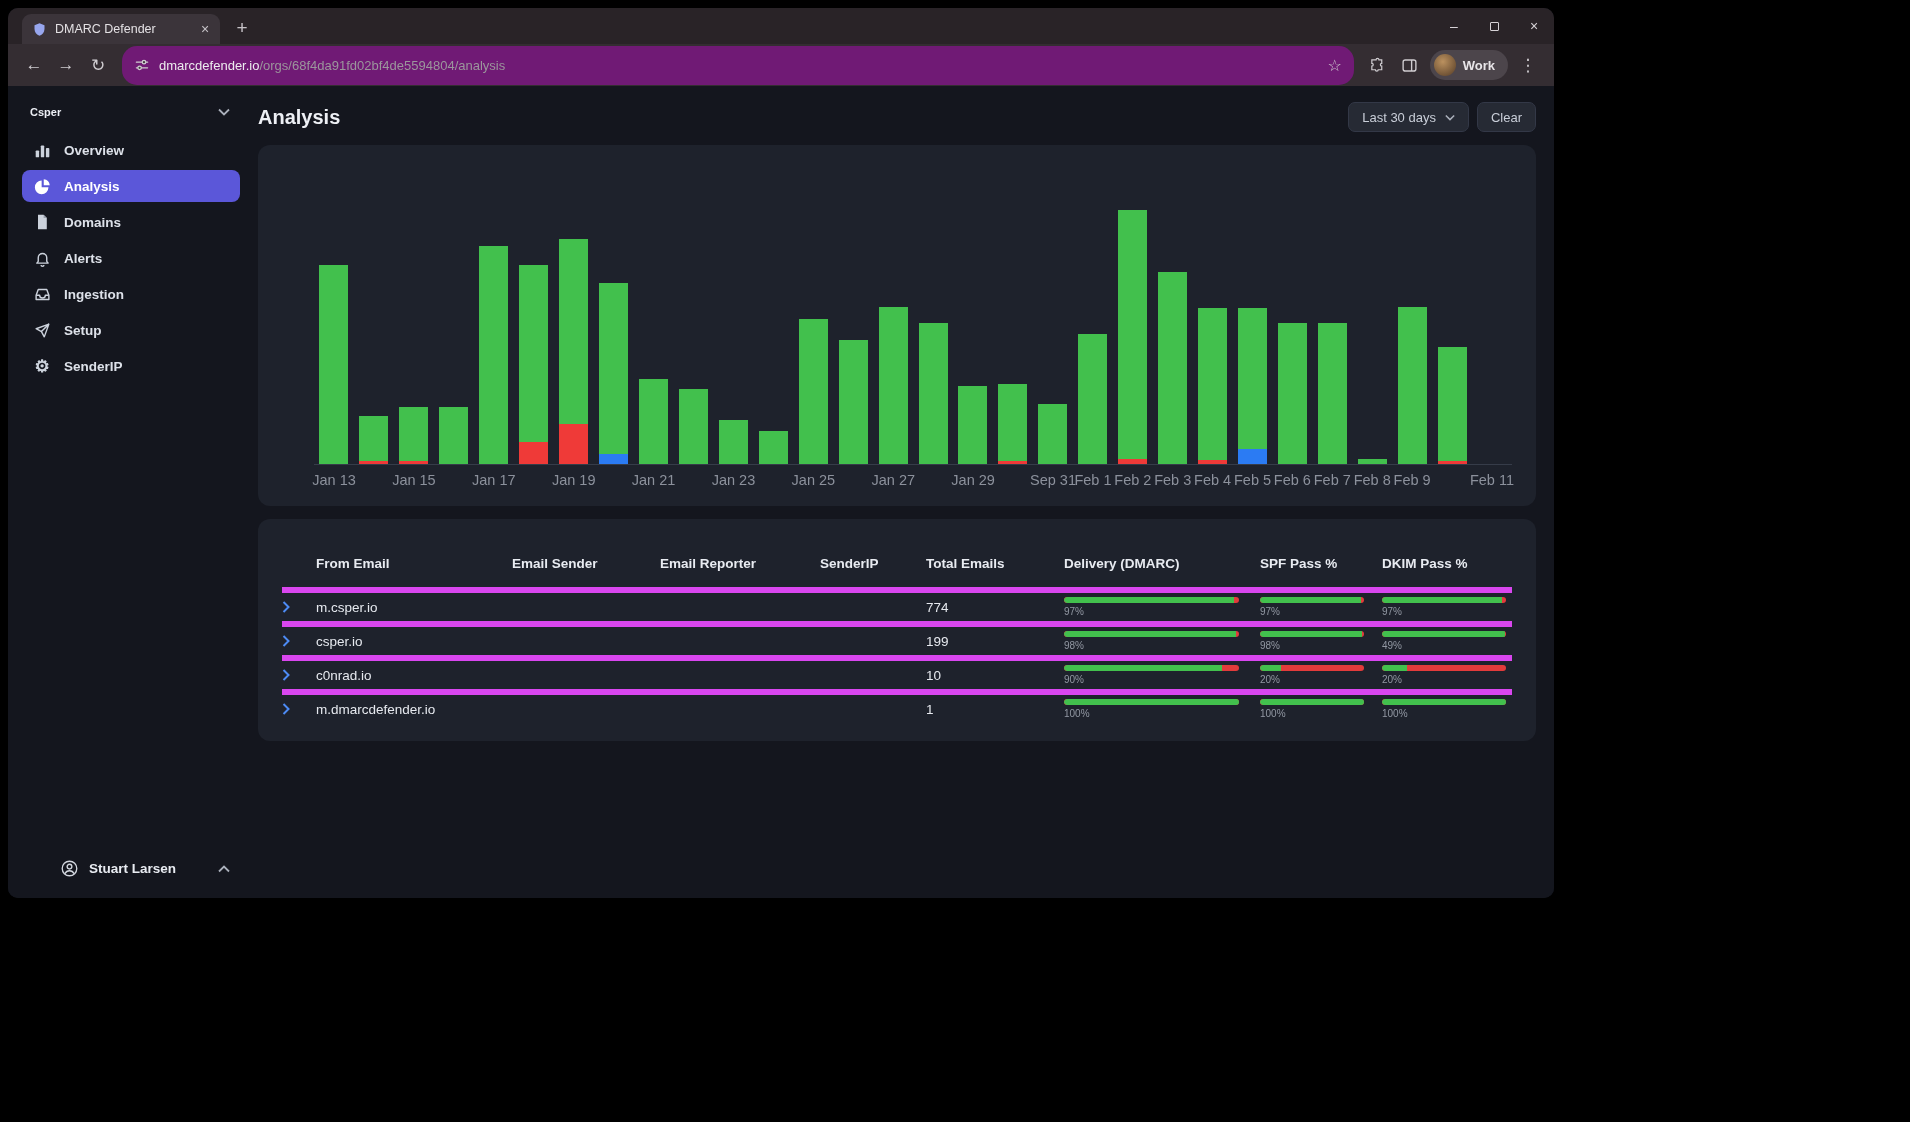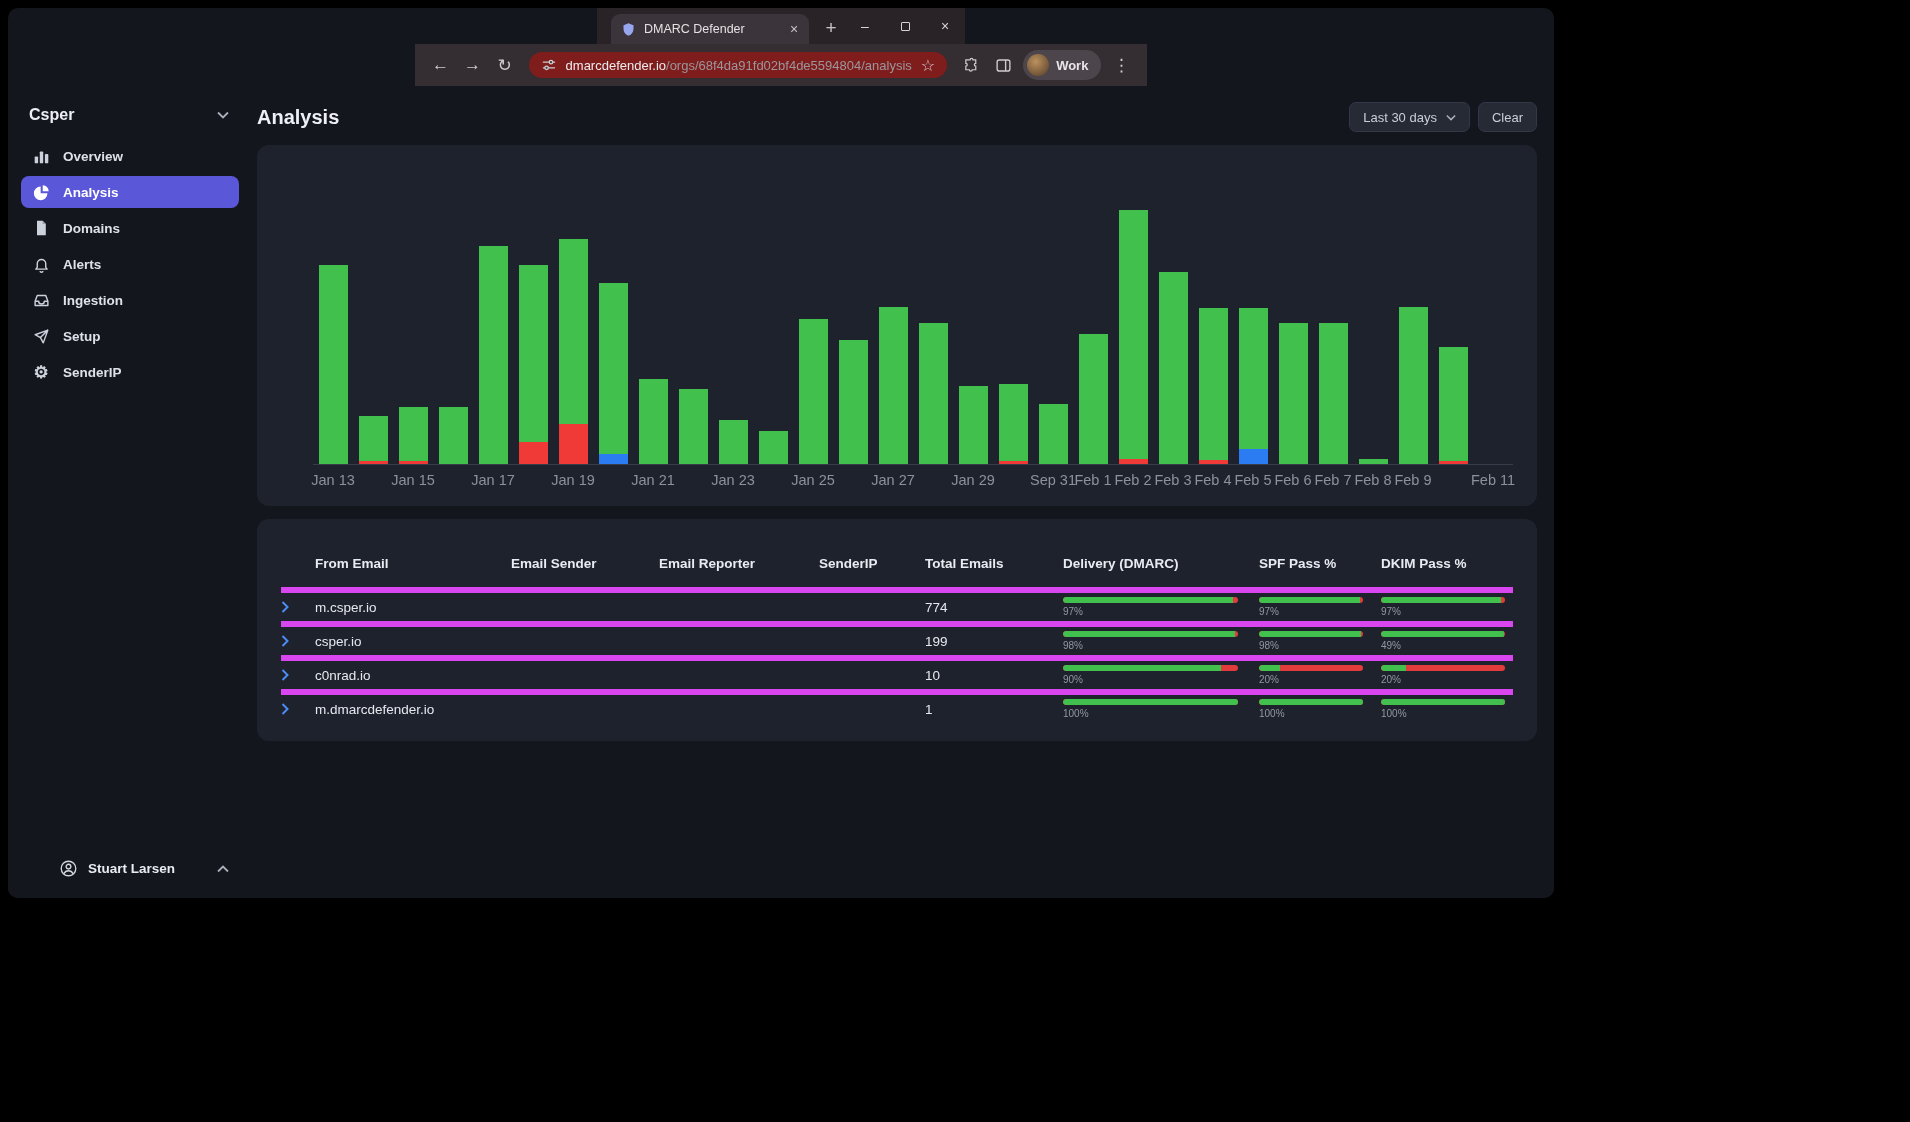--- a/index.html
+++ b/index.html
@@ -1,48 +1,48 @@
 <!DOCTYPE html>
 <html><head>
 <meta charset="utf-8">
 <style>
   * { box-sizing: border-box; margin: 0; padding: 0; }
   html, body { width: 1910px; height: 1122px; background: #000; font-family: "Liberation Sans", sans-serif; overflow: hidden; }
 
-  .window { position: absolute; left: 8px; top: 8px; width: 1546px; height: 890px; border-radius: 10px; overflow: hidden; background: #14161e; display: flex; flex-direction: column; align-items: center; }
+  .window { position: absolute; left: 8px; top: 8px; width: 1546px; height: 890px; border-radius: 10px; overflow: hidden; background: #14161e; display: flex; flex-direction: column; }
 
   
   .titlebar { height: 36px; background: #292327; display: flex; align-items: flex-end; padding-left: 14px; flex: none; position: relative; }
   .tab { height: 30px; width: 198px; background: #3b343a; border-radius: 9px 9px 0 0; display: flex; align-items: center; gap: 8px; padding: 0 6px 0 10px; cursor: default; }
   .tab svg { flex: none; }
   .tab-title { color: #e4e1e4; font-size: 12.5px; white-space: nowrap; overflow: hidden; flex: 1; }
   .tab-close { color: #c6c2c7; font-size: 14px; width: 18px; height: 18px; display: flex; align-items: center; justify-content: center; border-radius: 50%; }
   .newtab { width: 28px; height: 28px; display: flex; align-items: center; justify-content: center; color: #c6c2c7; font-size: 19px; margin: 0 0 2px 8px; }
   .win-controls { margin-left: auto; display: flex; height: 36px; align-items: stretch; }
   .win-btn { width: 40px; display: flex; align-items: center; justify-content: center; color: #d6d2d6; font-size: 14px; }
   .maxbox { width: 9px; height: 9px; border: 1.5px solid #d6d2d6; border-radius: 1px; display: inline-block; }
 
   .toolbar { height: 42px; background: #342d32; display: flex; align-items: center; padding: 0 10px; flex: none; }
   .nav-btn { width: 32px; height: 32px; border-radius: 50%; display: flex; align-items: center; justify-content: center; color: #cfccd0; font-size: 17px; flex: none; }
-  .omnibox { flex: 1; height: 26px; background: #7f1d1d; border-radius: 15px; display: flex; align-items: center; padding: 0 12px; gap: 9px; margin: 0 8px; min-width: 0; }
+  .omnibox { flex: 1; height: 39px; background: #701a75; border-radius: 15px; display: flex; align-items: center; padding: 0 12px; gap: 9px; margin: 0 8px; min-width: 0; }
   .omni-url { font-size: 13px; white-space: nowrap; overflow: hidden; flex: 1; }
   .url-domain { color: #ececee; }
   .url-path { color: #9b969c; }
   .omni-star { color: #cfccd0; font-size: 16px; flex: none; }
   .tb-icon { width: 32px; height: 32px; display: flex; align-items: center; justify-content: center; color: #cfccd0; flex: none; }
   .profile-chip { height: 30px; border-radius: 15px; background: #4c454b; display: flex; align-items: center; gap: 7px; padding: 0 13px 0 4px; color: #e8e5e8; font-size: 13px; font-weight: bold; margin: 0 4px; flex: none; }
   .avatar-dot { width: 22px; height: 22px; border-radius: 50%; background: radial-gradient(circle at 40% 35%, #bb915f, #6e5134 75%); flex: none; }
   .menu-dots { font-size: 17px; }
 
   
   .app { flex: 1; display: flex; background: #14161e; min-height: 0; }
 
   .sidebar { width: 242px; flex: none; display: flex; flex-direction: column; padding: 16px 10px 20px 14px; }
   .org-row { display: flex; align-items: center; justify-content: space-between; padding: 4px 10px 16px 8px; color: #eceef4; }
-  .org-name { font-size: 16px; font-weight: bold; }
+  .org-name { font-size: 11px; font-weight: bold; }
   .chev { color: #a9afba; display: flex; }
   .nav-list { display: flex; flex-direction: column; gap: 4px; }
   .nav-item { display: flex; align-items: center; gap: 12px; height: 32px; border-radius: 8px; padding: 0 10px; color: #dde1e9; font-size: 13.5px; font-weight: bold; cursor: default; }
   .nav-item .icon { width: 20px; height: 20px; display: flex; align-items: center; justify-content: center; color: #ccd2dc; font-size: 17px; }
   .nav-item.active { background: #5b57d9; color: #fff; }
   .nav-item.active .icon { color: #fff; }
   .user-row { margin-top: auto; display: flex; align-items: center; gap: 10px; padding: 0 10px 0 6px; color: #e8ebf1; font-weight: bold; font-size: 13.5px; }
   .user-row .chev { margin-left: auto; }
 
   .main { flex: 1; min-width: 0; padding: 16px 18px 0 8px; display: flex; flex-direction: column; }

